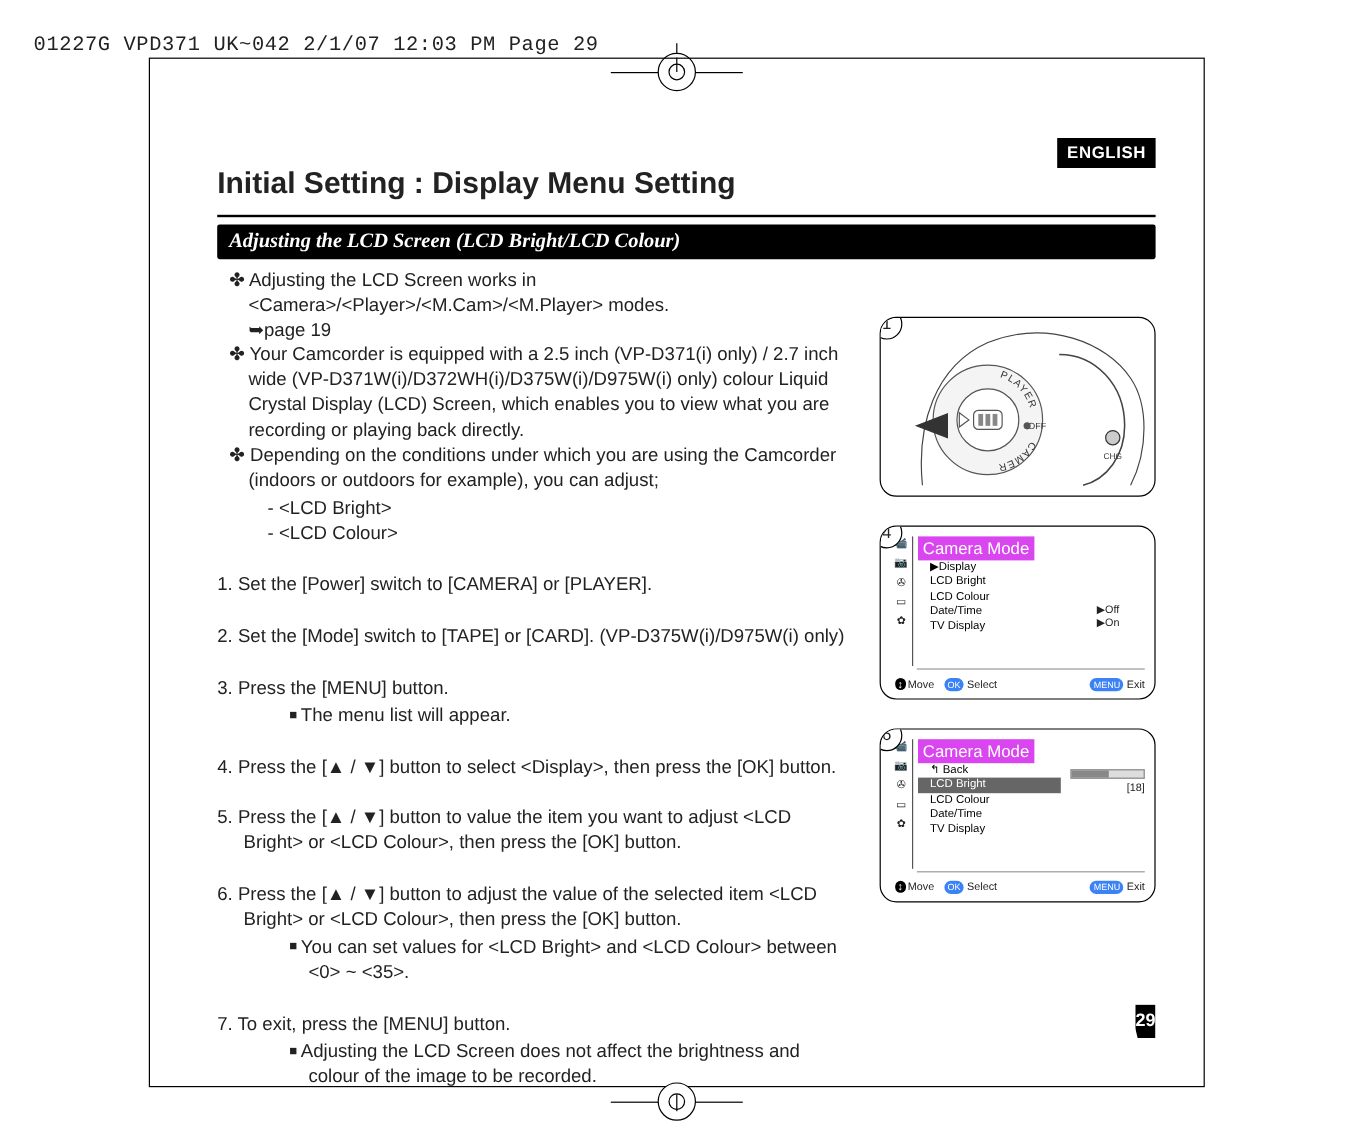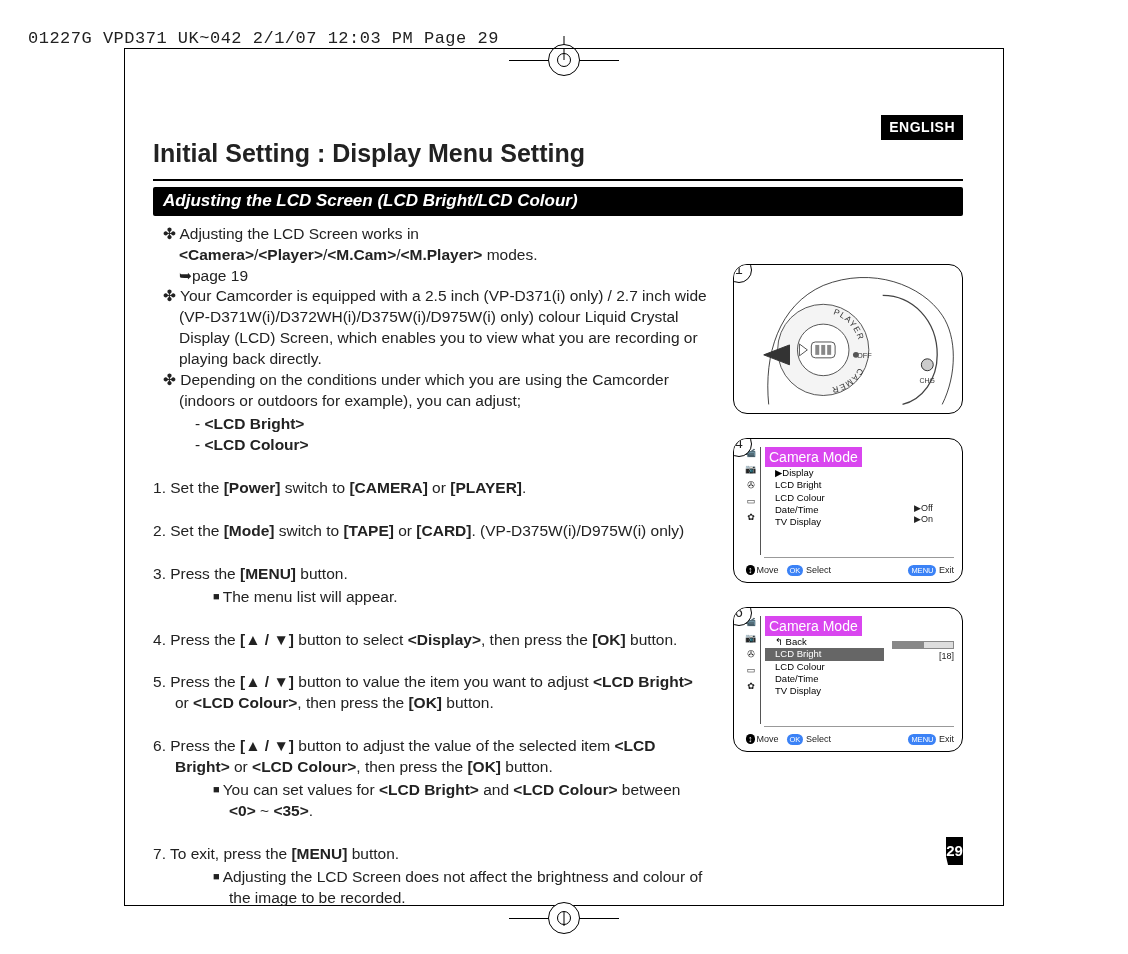--- a/index.html
+++ b/index.html
@@ -17,21 +17,21 @@
   }
   .page {
     position: absolute;
     left: 50%;
     top: 48px;
     transform: translateX(-50%);
     width: 880px;
     height: 858px;
     border: 1px solid #000;
     box-sizing: border-box;
-    padding: 66px 40px 40px 28px;
+    padding: 66px 40px 40px 56px;
   }
   .slug {
     position: absolute;
     left: 28px;
     top: 28px;
     font-family: "Courier New", Courier, monospace;
     font-size: 17px;
     letter-spacing: 0.5px;
   }
   
@@ -125,21 +125,21 @@
   }
   .title-rule {
     border: none;
     border-top: 2px solid #000;
     margin: 4px 0 6px 0;
   }
   .subhead-bar {
     background: #000;
     color: #fff;
     font-style: italic;
-    font-family: Liberation Sans, sans-serif;
+    font-family: Liberation Serif, serif;
     font-size: 17px;
     padding: 3px 10px;
     font-weight: bold;
     border-radius: 2px;
     margin-bottom: 8px;
   }
   .content-cols {
     display: flex;
     align-items: flex-start;
     gap: 24px;
@@ -163,21 +163,21 @@
     padding-left: 22px;
     text-indent: -22px;
     margin-top: 22px;
   }
   ol.steps > li::before {
     content: counter(step) ". ";
   }
   ul.sq { list-style: none; padding-left: 38px; margin: 2px 0 0 0; }
   ul.sq li { text-indent: -16px; padding-left: 16px; }
   ul.sq li::before { content: "■  "; font-size: 11px; position: relative; top: -2px; }
-  b { font-weight: bold; }
+  b { font-weight: normal; }
 
   .page-no {
     position: absolute;
     right: 40px;
     bottom: 40px;
     width: 17px; height: 28px;
     background: #000;
     color: #fff;
     font-weight: bold;
     font-size: 15px;

